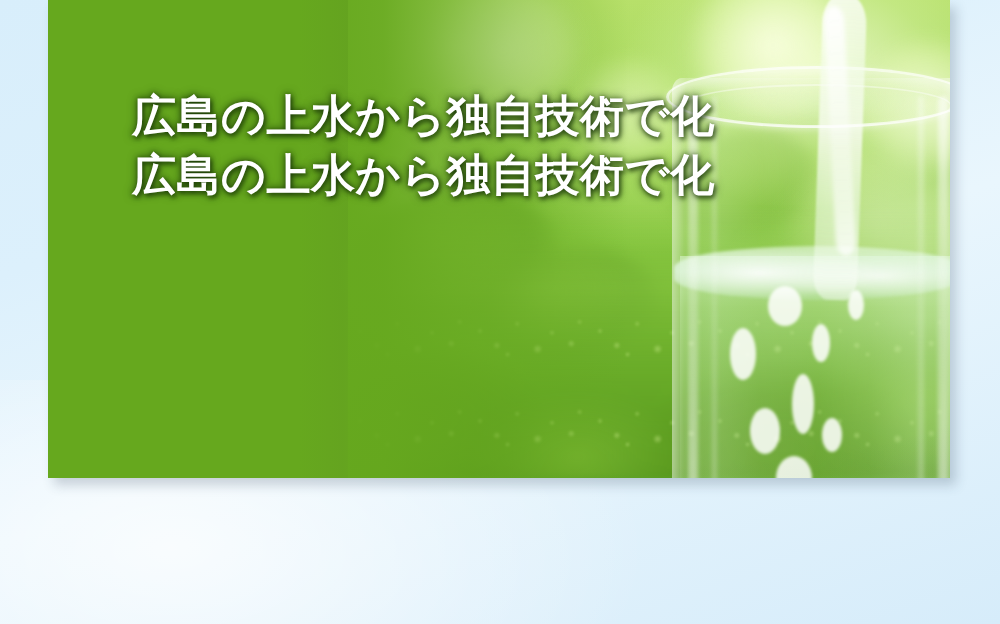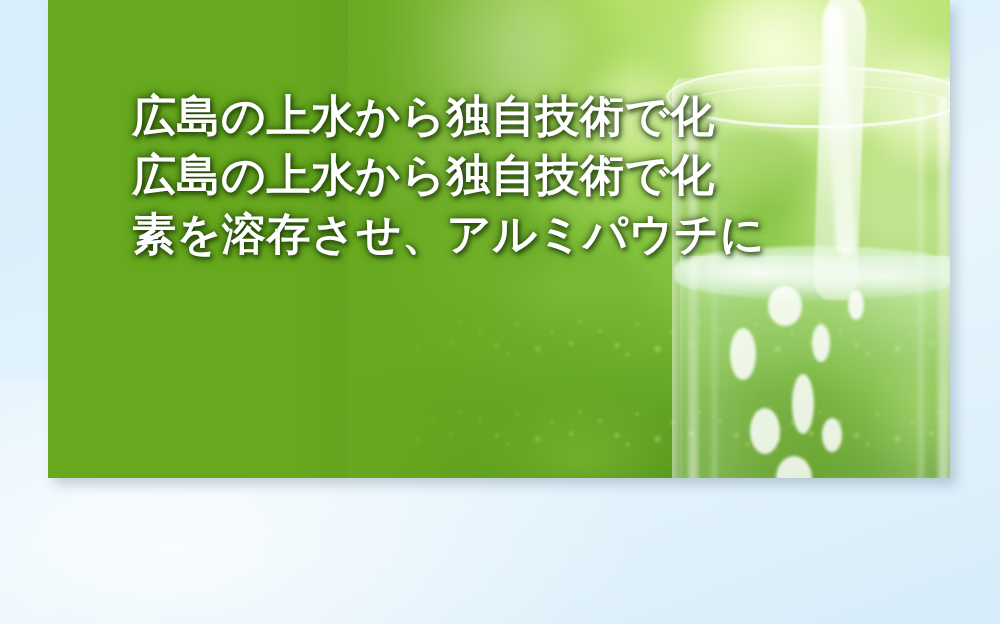--- a/index.html
+++ b/index.html
@@ -362,17 +362,16 @@
 
       <div class="vignette"></div>
 
       <div class="solid-green"></div>
       <div class="photo-blend"></div>
     </div>
 
     <div id="copy">
       <div class="line">広島の上水から独自技術で化</div>
       <div class="line">広島の上水から独自技術で化</div>
-      <div class="line">素を溶存させ、アルミパウチに</div>
     </div>
 
   </section>
 </div>
 
 </body></html>

